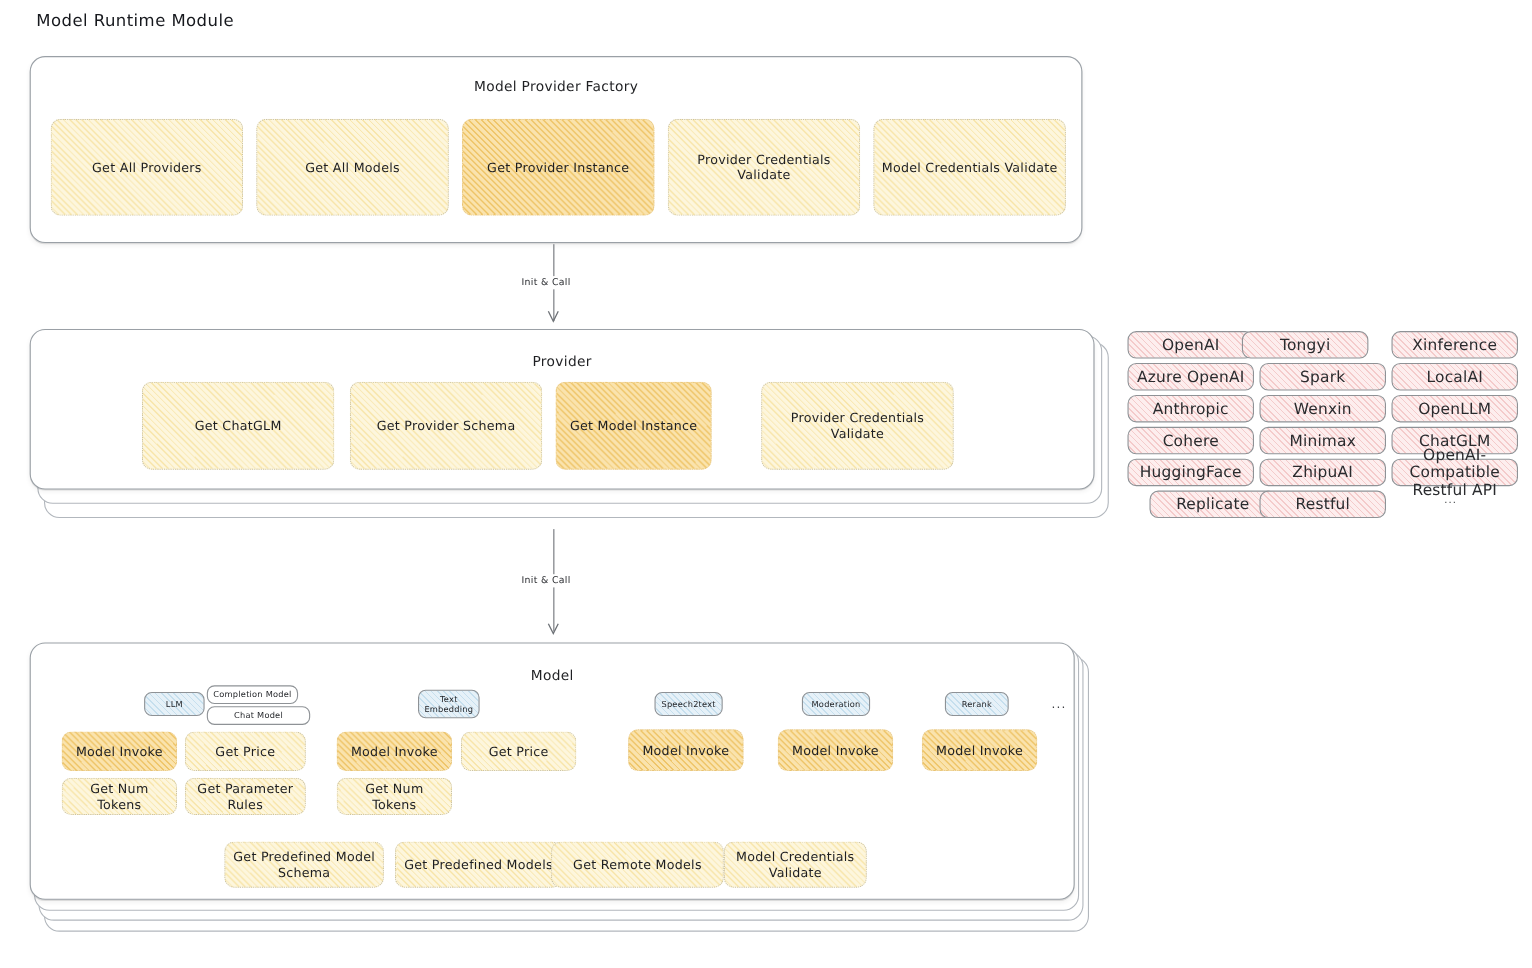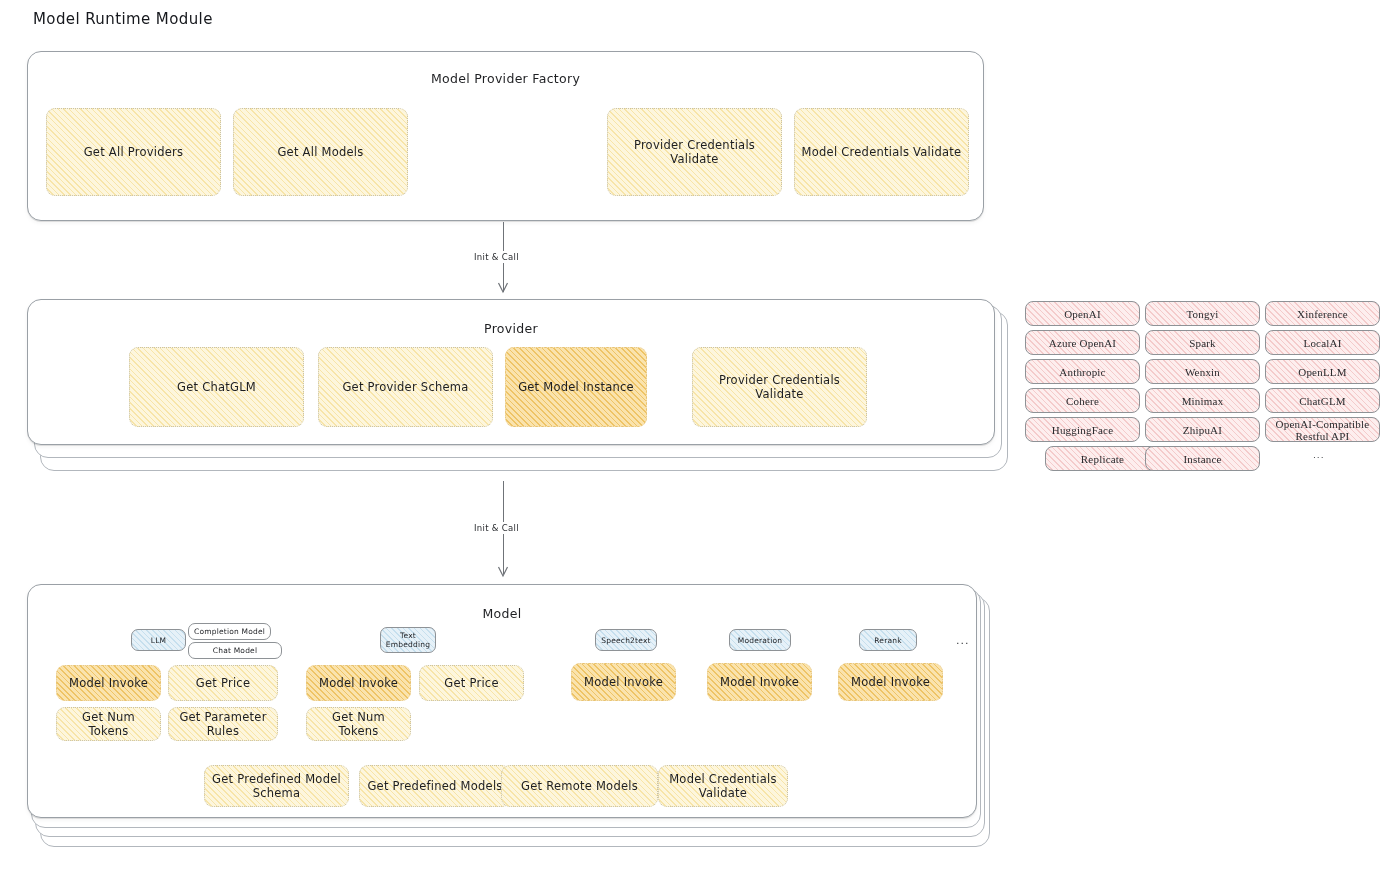--- a/index.html
+++ b/index.html
@@ -91,32 +91,31 @@
 
   
   .chip {
     position: absolute;
     border: 1.2px solid #8e9296;
     border-radius: 8px;
     display: flex;
     align-items: center;
     justify-content: center;
     text-align: center;
-    font-size: 11px;
+    font-size: 14px;
     letter-spacing: .2px;
     color: #2a2b2e;
     padding: 1px 4px;
     background-color: #fdeeee;
     background-image:
       repeating-linear-gradient(45deg,
         rgba(233,160,160,.45) 0px,
         rgba(233,160,160,.45) 1px,
         rgba(255,255,255,0) 1px,
         rgba(255,255,255,0) 4px);
-    font-family: Liberation Serif, serif;
   }
 
   
   .badge {
     position: absolute;
     border: 1.1px solid #8e9296;
     border-radius: 7px;
     display: flex;
     align-items: center;
     justify-content: center;
@@ -171,20 +170,21 @@
 
 <div class="canvas">
 
   <div class="abs" id="page-title">Model Runtime Module</div>
 
   <div class="panel shadowed" style="left:27px; top:51px; width:957px; height:170px;">
     <div class="panel-title" style="top:19px;">Model Provider Factory</div>
 
     <div class="node" style="left:18px; top:56px; width:175px; height:88px;">Get All Providers</div>
     <div class="node" style="left:205px; top:56px; width:175px; height:88px;">Get All Models</div>
+    <div class="node hl" style="left:392px; top:56px; width:175px; height:88px;">Get Provider Instance</div>
     <div class="node" style="left:579px; top:56px; width:175px; height:88px;">Provider Credentials Validate</div>
     <div class="node" style="left:766px; top:56px; width:175px; height:88px;">Model Credentials Validate</div>
   </div>
 
   <div class="conn-line" style="left:503px; top:222px; height:70px;"></div>
   <div class="conn-label" style="left:470px; top:251px;">Init &amp; Call</div>
   <svg class="arrow-head" style="left:497px; top:282px;" viewBox="0 0 12 12">
     <path d="M1.5 1 L6 10 L10.5 1" fill="none" stroke="#6f7378" stroke-width="1.2"></path>
   </svg>
 
@@ -201,26 +201,26 @@
 
   <div class="abs" style="left:1025px; top:300px; width:355px; height:175px;">
 
     <div class="chip" style="left:0px; top:1px; width:115px; height:25px;">OpenAI</div>
     <div class="chip" style="left:0px; top:30px; width:115px; height:25px;">Azure OpenAI</div>
     <div class="chip" style="left:0px; top:59px; width:115px; height:25px;">Anthropic</div>
     <div class="chip" style="left:0px; top:88px; width:115px; height:25px;">Cohere</div>
     <div class="chip" style="left:0px; top:117px; width:115px; height:25px;">HuggingFace</div>
     <div class="chip" style="left:0px; top:146px; width:115px; height:25px;margin-left:20px;">Replicate</div>
 
-    <div class="chip" style="left:120px; top:1px; width:115px; height:25px;text-align:right;">Tongyi</div>
+    <div class="chip" style="left:104px; top:1px; width:115px; height:25px;text-align:right;">Tongyi</div>
     <div class="chip" style="left:120px; top:30px; width:115px; height:25px;">Spark</div>
     <div class="chip" style="left:120px; top:59px; width:115px; height:25px;">Wenxin</div>
     <div class="chip" style="left:120px; top:88px; width:115px; height:25px;">Minimax</div>
     <div class="chip" style="left:120px; top:117px; width:115px; height:25px;">ZhipuAI</div>
-    <div class="chip" style="left:120px; top:146px; width:115px; height:25px;">Instance</div>
+    <div class="chip" style="left:120px; top:146px; width:115px; height:25px;">Restful</div>
 
     <div class="chip" style="left:240px; top:1px; width:115px; height:25px;">Xinference</div>
     <div class="chip" style="left:240px; top:30px; width:115px; height:25px;">LocalAI</div>
     <div class="chip" style="left:240px; top:59px; width:115px; height:25px;">OpenLLM</div>
     <div class="chip" style="left:240px; top:88px; width:115px; height:25px;">ChatGLM</div>
     <div class="chip" style="left:240px; top:117px; width:115px; height:25px;">OpenAI-Compatible Restful API</div>
     <div class="ellipsis small" style="left:288px; top:150px;">...</div>
   </div>
 
   <div class="conn-line" style="left:503px; top:481px; height:93px;"></div>

